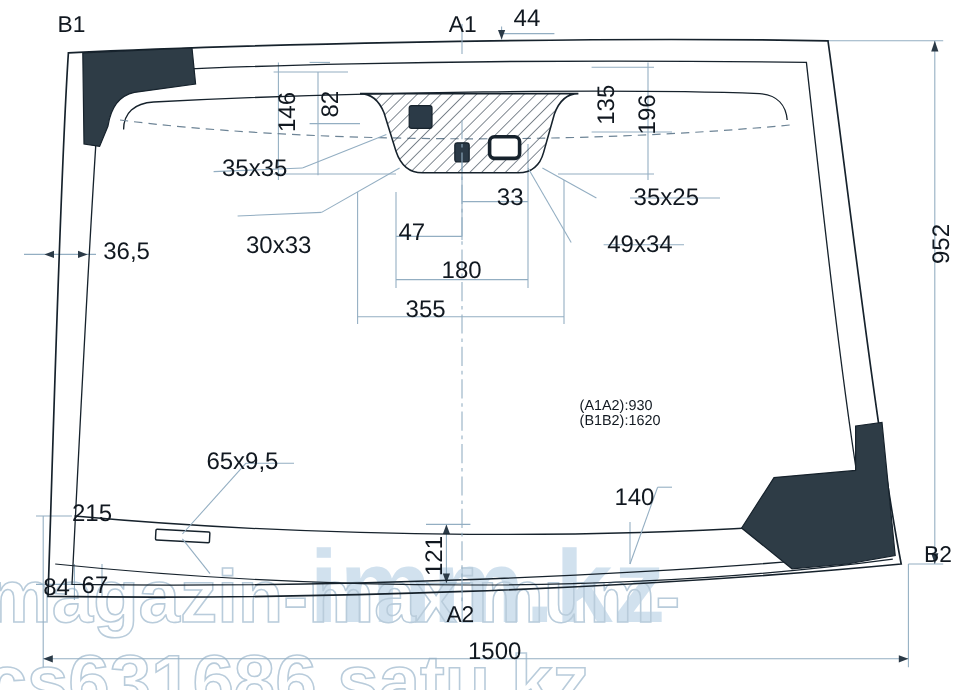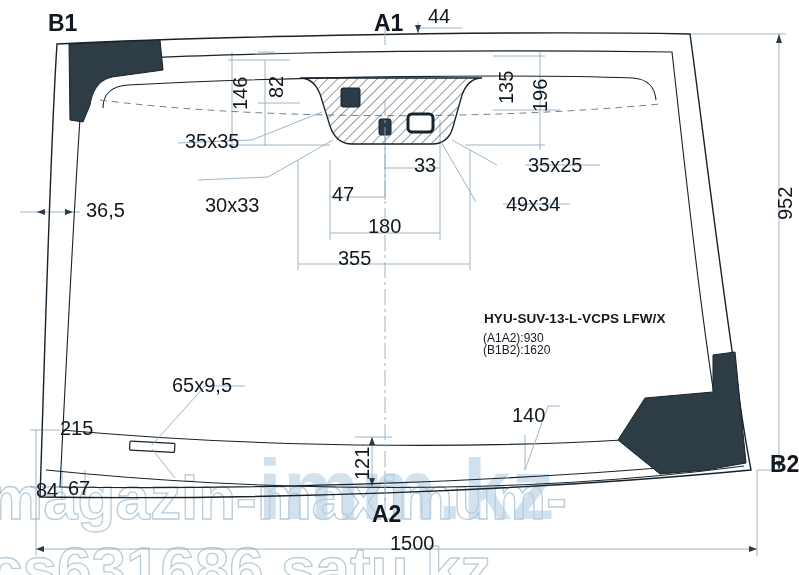--- a/index.html
+++ b/index.html
@@ -4,21 +4,21 @@
 <style>
   html,body{margin:0;padding:0;background:#ffffff;}
   body{width:799px;height:575px;overflow:hidden;
        font-family:"Liberation Sans","DejaVu Sans",sans-serif;}
   #stage{position:relative;width:799px;height:575px;background:#fff;}
   #stage svg{position:absolute;left:0;top:0;}
   .lbl{position:absolute;color:#111820;white-space:nowrap;
        font-family:"Liberation Sans","DejaVu Sans",sans-serif;
        line-height:1;}
   .dim{font-size:20px;}
-  .corner{font-size:23px;font-weight:700;}
+  .corner{font-size:19px;font-weight:400;}
   .rot{transform-origin:0 0;transform:rotate(-90deg);}
   .pn{font-size:13.5px;font-weight:700;letter-spacing:.1px;}
   .pn2{font-size:12px;}
   .wm-wrap{position:absolute;left:0;top:0;width:799px;height:575px;
            pointer-events:none;overflow:hidden;}
   .wm-big{position:absolute;font-size:86px;font-weight:700;
           color:#cfe0ee;opacity:.95;letter-spacing:1px;
           font-family:"Liberation Sans","DejaVu Sans",sans-serif;}
   .wm-line{position:absolute;font-size:62px;font-weight:700;
            color:transparent;letter-spacing:0px;
@@ -196,17 +196,16 @@
   <div class="lbl dim" style="left:205px;top:168px;margin-top:27px;">30x33</div>
   <div class="lbl dim" style="left:528px;top:155px;">35x25</div>
   <div class="lbl dim" style="left:506px;top:194px;">49x34</div>
   <div class="lbl dim" style="left:172px;top:375px;">65x9,5</div>
 
   <div class="lbl dim" style="left:60px;top:418px;">215</div>
   <div class="lbl dim" style="left:36px;top:480px;">84</div>
   <div class="lbl dim" style="left:68px;top:478px;">67</div>
   <div class="lbl dim" style="left:512px;top:393px;margin-top:12px;">140</div>
 
-  <div class="lbl pn" style="left:484px;top:312px;">HYU-SUV-13-L-VCPS LFW/X</div>
   <div class="lbl pn2" style="left:483px;top:332px;">(A1A2):930</div>
   <div class="lbl pn2" style="left:483px;top:344px;">(B1B2):1620</div>
 
 </div>
 
 </body></html>

